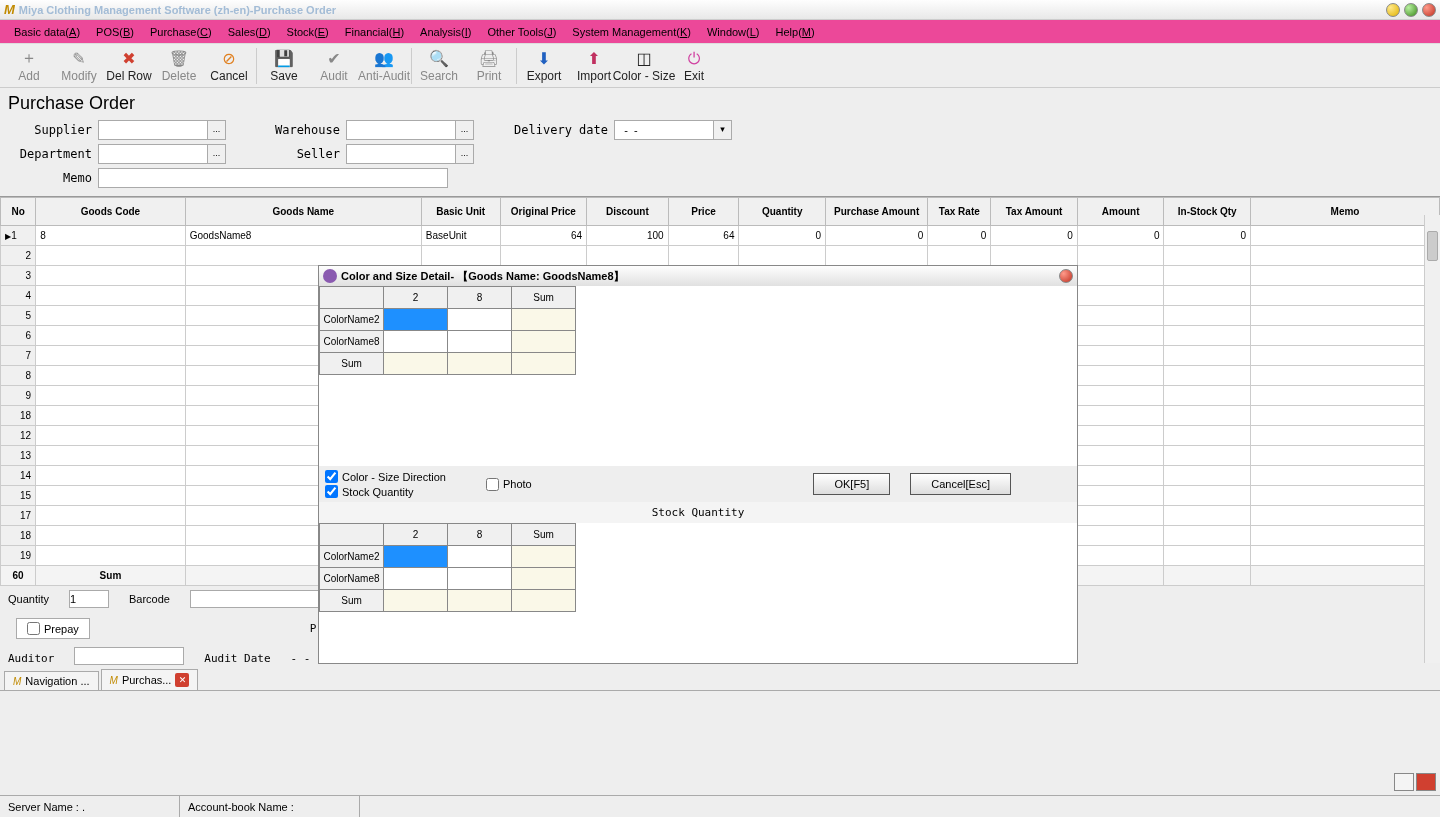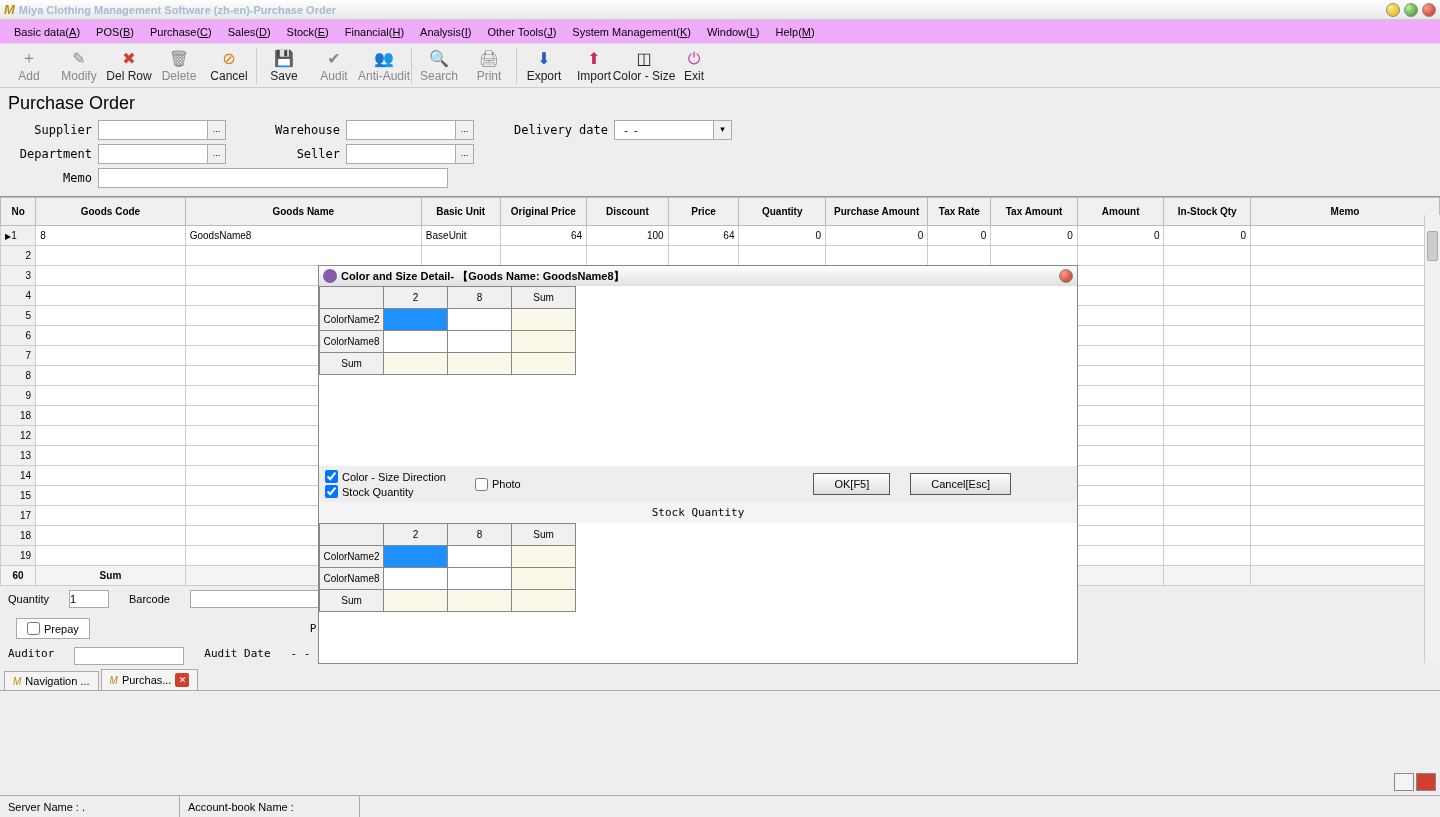--- a/index.html
+++ b/index.html
@@ -6,21 +6,21 @@
 body { background: #eee; width: 1440px; height: 817px; overflow: hidden; position: relative; }
 .titlebar { height: 20px; background: linear-gradient(to bottom,#fefefe,#e8e8e8); border-bottom: 1px solid #ccc; display: flex; align-items: center; padding: 0 4px; }
 .titlebar .logo { color: #c18a00; font-weight: bold; font-size: 13px; margin-right: 4px; font-style: italic; }
 .titlebar .title { color: #a3bcd6; font-weight: bold; }
 .titlebar .winbtns { margin-left: auto; display: flex; gap: 4px; }
 .winbtn { width: 14px; height: 14px; border-radius: 50%; border: 1px solid #888; }
 .wb-min { background: radial-gradient(circle at 30% 30%, #ffe88a, #e0b200); }
 .wb-max { background: radial-gradient(circle at 30% 30%, #b8f0a0, #3a8a1a); }
 .wb-close { background: radial-gradient(circle at 30% 30%, #ff9a8a, #c03020); }
 
-.menubar { height: 24px; background: #f0abfc; display: flex; align-items: center; padding: 0 6px; border-bottom: 1px solid #ddd; }
+.menubar { height: 24px; background: #ec4899; display: flex; align-items: center; padding: 0 6px; border-bottom: 1px solid #ddd; }
 .menubar .mitem { padding: 3px 8px; cursor: default; }
 .menubar .mitem u { text-decoration: underline; }
 
 .toolbar { height: 44px; background: #eee; display: flex; align-items: center; padding: 0 4px; border-bottom: 1px solid #ccc; gap: 0; }
 .tbtn { display: flex; flex-direction: column; align-items: center; justify-content: center; width: 50px; height: 42px; color: #888; cursor: default; }
 .tbtn.active { color: #222; }
 .tbtn .ticon { width: 22px; height: 20px; display: flex; align-items: center; justify-content: center; font-size: 16px; }
 .tbtn .tlbl { font-size: 12px; white-space: nowrap; }
 .tsep { width: 1px; height: 36px; background: #ccc; margin: 0 2px; }
 
@@ -42,21 +42,21 @@
 .grid th { background: #f0f0f0; border: 1px solid #bbb; padding: 2px 4px; font-weight: bold; font-size: 10px; height: 28px; }
 .grid td { border: 1px solid #ccc; padding: 1px 4px; height: 20px; background: #fff; font-size: 10px; }
 .grid td.rownum { background: #f0f0f0; text-align: right; width: 20px; }
 .grid tr.sumrow td { background: #f4f4f4; text-align: center; font-weight: bold; }
 
 .bottombar { display: flex; align-items: center; padding: 4px 8px; gap: 20px; }
 .bottombar input { border: 1px solid #aaa; height: 18px; }
 
 .prepayrow { padding: 6px 16px; display: flex; align-items: center; gap: 20px; }
 .prepaybox { border: 1px solid #aaa; background: #fff; padding: 3px 10px; display: flex; align-items: center; gap: 4px; }
-.audrow { padding: 2px 8px; display: flex; align-items: flex-start; gap: 20px; }
+.audrow { padding: 2px 8px; display: flex; align-items: flex-end; gap: 20px; }
 .audrow input { border: 1px solid #aaa; height: 18px; width: 110px; }
 
 .tabs { height: 24px; display: flex; align-items: flex-end; padding-left: 4px; gap: 2px; border-bottom: 1px solid #aaa; }
 .tab { border: 1px solid #aaa; border-bottom: none; background: #f4f4f4; padding: 3px 8px; display: flex; align-items: center; gap: 4px; font-size: 10px; }
 .tab .tabclose { width: 14px; height: 14px; background: #d04030; color: #fff; display: flex; align-items: center; justify-content: center; font-size: 9px; border-radius: 2px; }
 
 .statusbar { position: absolute; bottom: 0; left: 0; right: 0; height: 22px; background: #eee; border-top: 1px solid #aaa; display: flex; align-items: center; }
 .statusbar .scell { border-right: 1px solid #aaa; padding: 0 8px; height: 100%; display: flex; align-items: center; }
 
 .rightbtns { position: absolute; right: 4px; bottom: 26px; display: flex; gap: 2px; }
@@ -68,21 +68,21 @@
 .dlg-title { height: 20px; background: linear-gradient(to bottom,#fefefe,#e0e0e0); display: flex; align-items: center; padding: 0 4px; font-weight: bold; font-size: 11px; }
 .dlg-title .dlg-icon { width: 14px; height: 14px; border-radius: 50%; background: #8a5ab0; margin-right: 4px; }
 .dlg-title .dlg-close { margin-left: auto; width: 14px; height: 14px; border-radius: 50%; background: radial-gradient(circle at 30% 30%,#ff9a8a,#c03020); border: 1px solid #888; }
 .dlg-body { background: #fff; padding: 0; }
 .cstable { border-collapse: collapse; }
 .cstable td, .cstable th { border: 1px solid #888; width: 64px; height: 22px; text-align: center; font-size: 10px; }
 .cstable th { background: #f0f0f0; font-weight: normal; }
 .cstable .rowhdr { background: #f0f0f0; }
 .cstable .selcell { background: #1e90ff; }
 .cstable .sumcol { background: #faf8e8; }
-.dlg-mid { background: #eee; padding: 4px 6px; display: flex; align-items: center; gap: 29px; }
+.dlg-mid { background: #eee; padding: 4px 6px; display: flex; align-items: center; gap: 40px; }
 .dlg-mid .chk { display: flex; align-items: center; gap: 4px; font-family: monospace; font-size: 11px; }
 .dlg-mid .btns { margin-left: auto; display: flex; gap: 20px; padding-right: 60px; }
 .dlg-mid button { padding: 4px 20px; border: 1px solid #555; background: linear-gradient(to bottom,#fff,#ddd); }
 .dlg-sub { text-align: center; padding: 4px; background: #f4f4f4; font-family: monospace; font-size: 11px; }
 
 .scrollbar-right { position:absolute; right:0; top:215px; width:16px; height:448px; background:#f0f0f0; border-left:1px solid #ccc; }
 .scrollbar-right .thumb { position:absolute; top:16px; left:2px; right:2px; height:30px; background:#ccc; border:1px solid #aaa; border-radius:2px;}
 </style>
 </head>
 <body>

